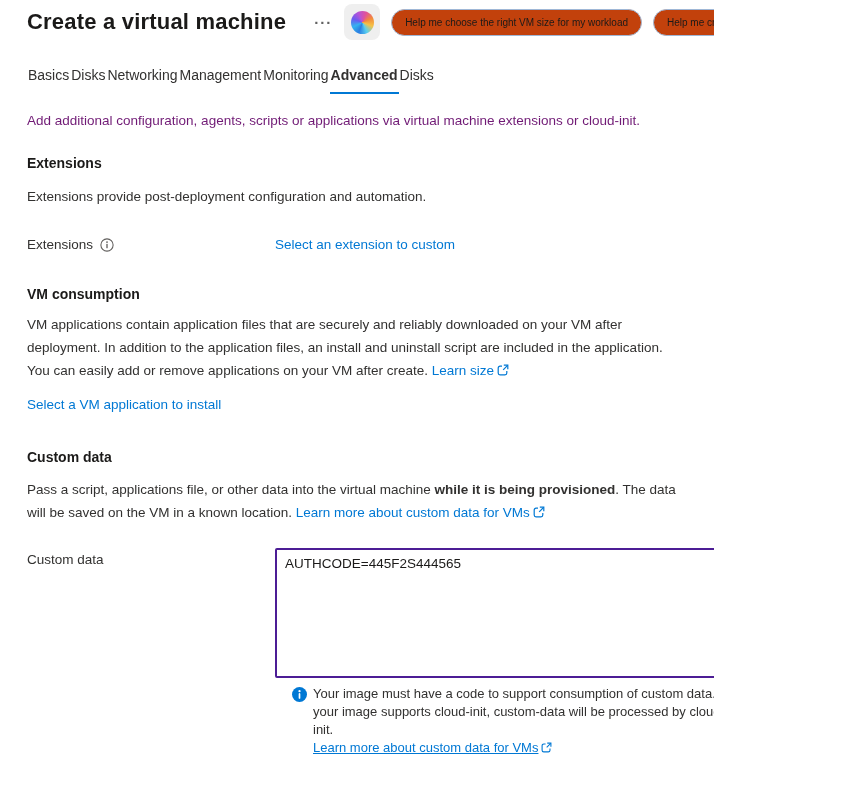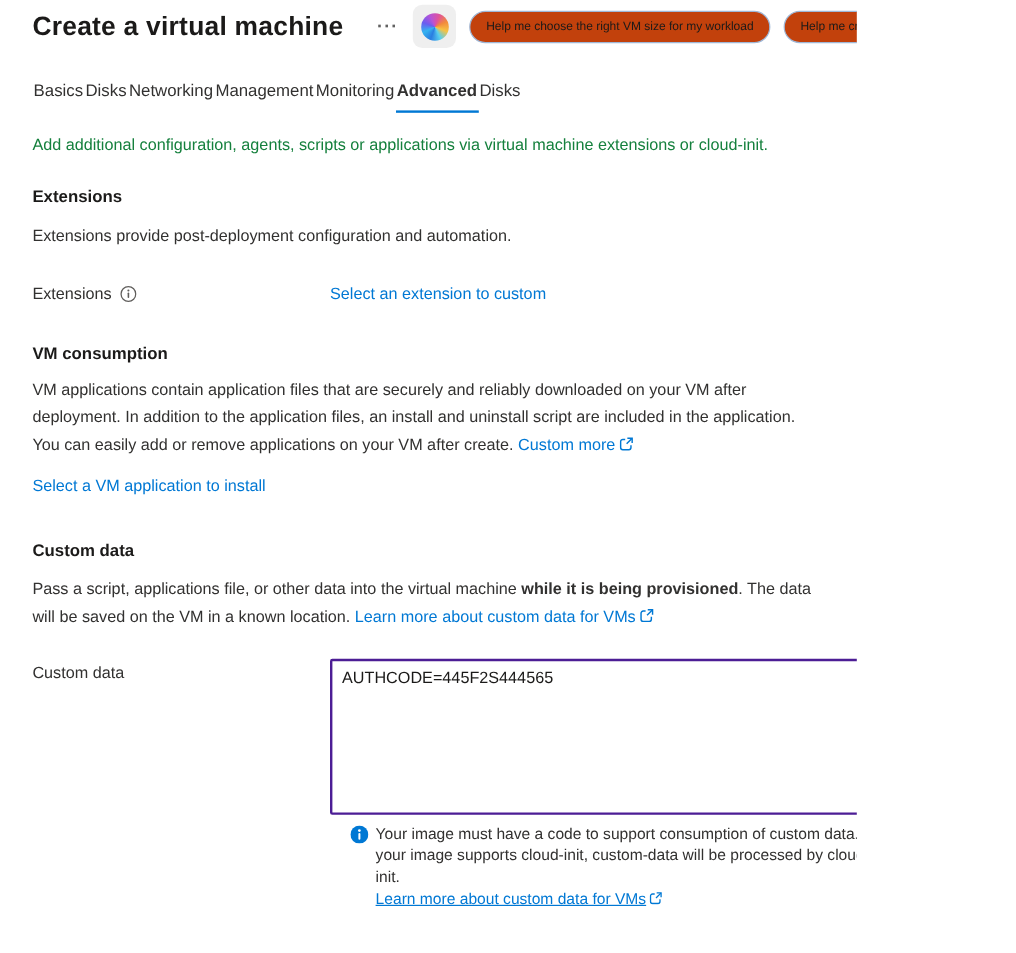--- a/index.html
+++ b/index.html
@@ -87,21 +87,21 @@
     font-weight: 700;
     border-bottom-color: #0078d4;
   }
 
   
   .content { padding: 0 27px; }
   .intro {
     margin-top: 17px;
     font-size: 13.5px;
     line-height: 20px;
-    color: #15803d;
+    color: #701a75;
   }
   h2.section-heading {
     font-size: 14px;
     font-weight: 700;
     color: #1b1a19;
   }
   .section-desc {
     font-size: 13.5px;
     line-height: 23px;
     color: #323130;
@@ -233,21 +233,21 @@
             <rect x="7.25" y="6.6" width="1.5" height="5.2" rx="0.7" fill="currentColor"></rect>
           </svg>
         </span>
         <a class="link">Select an extension to custom</a>
       </div>
     </section>
 
     <section>
       <h2 class="section-heading vmapp-heading">VM consumption</h2>
       <p class="section-desc vmapp-desc">
-        <span>VM applications contain application files that are securely and reliably downloaded on your VM after deployment. In addition to the application files, an install and uninstall script are included in the application. You can easily add or remove applications on your VM after create. </span><a class="link">Custom more</a><svg class="ext-icon" width="12" height="12" viewBox="0 0 12 12">
+        <span>VM applications contain application files that are securely and reliably downloaded on your VM after deployment. In addition to the application files, an install and uninstall script are included in the application. You can easily add or remove applications on your VM after create. </span><a class="link">Learn size</a><svg class="ext-icon" width="12" height="12" viewBox="0 0 12 12">
             <path d="M5 2.2H3A1.8 1.8 0 0 0 1.2 4v5A1.8 1.8 0 0 0 3 10.8h5A1.8 1.8 0 0 0 9.8 9V7" fill="none" stroke="currentColor" stroke-width="1.2"></path>
             <path d="M6.8 1.2H10.8V5.2" fill="none" stroke="currentColor" stroke-width="1.2"></path>
             <path d="M10.6 1.4 6.2 5.8" fill="none" stroke="currentColor" stroke-width="1.2"></path>
           </svg>
       </p>
       <a class="link vmapp-select">Select a VM application to install</a>
     </section>
 
     <section>
       <h2 class="section-heading customdata-heading">Custom data</h2>

